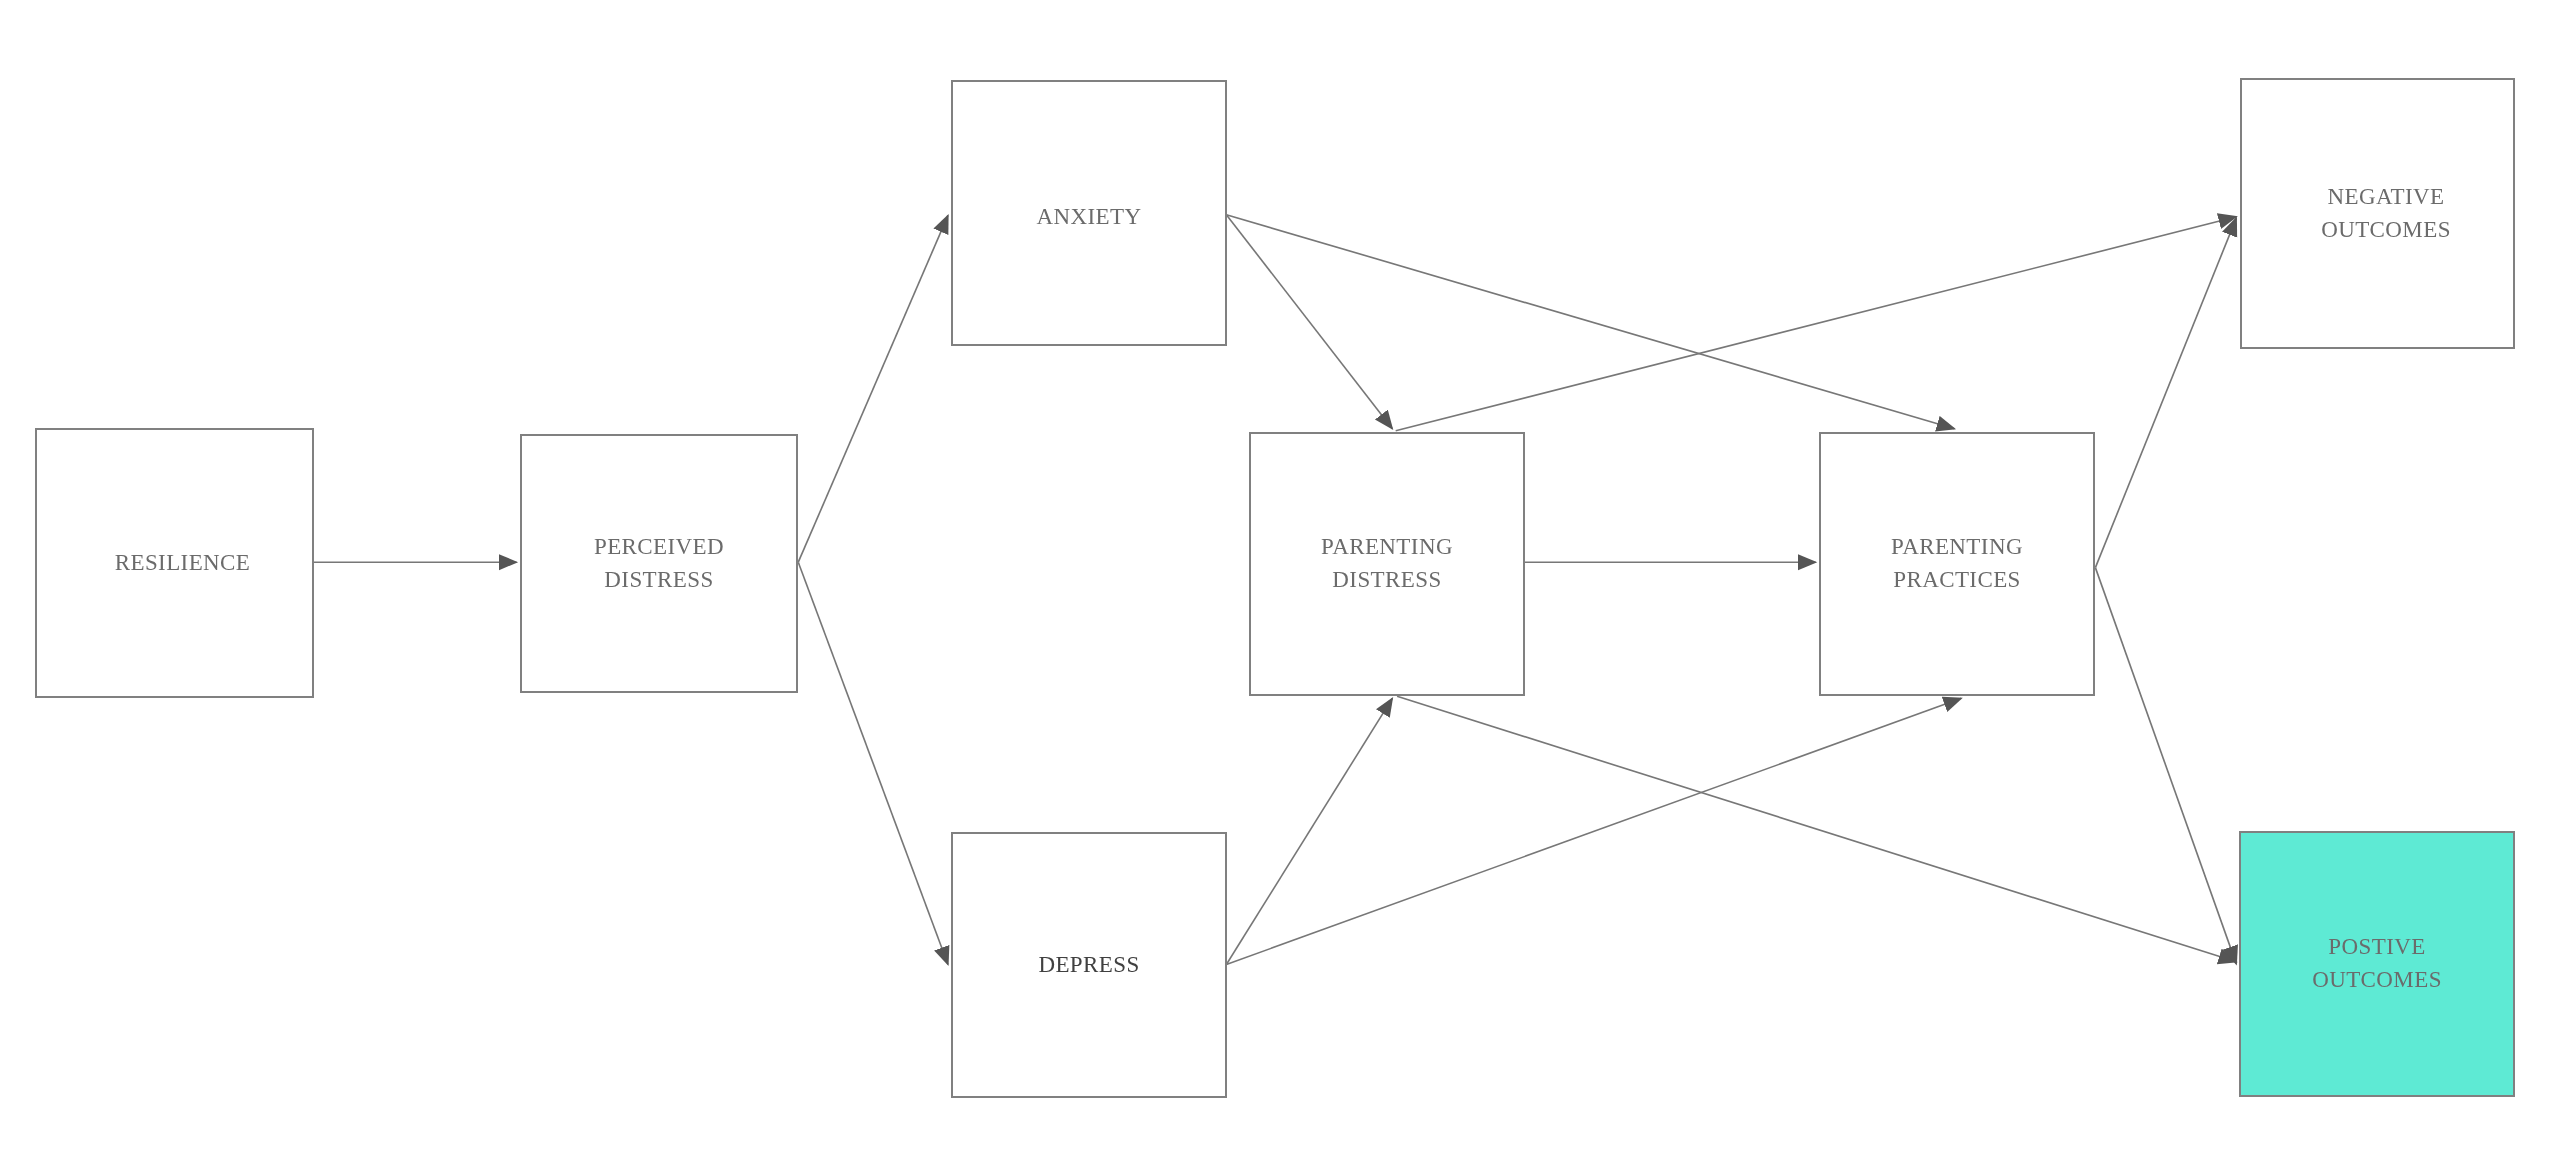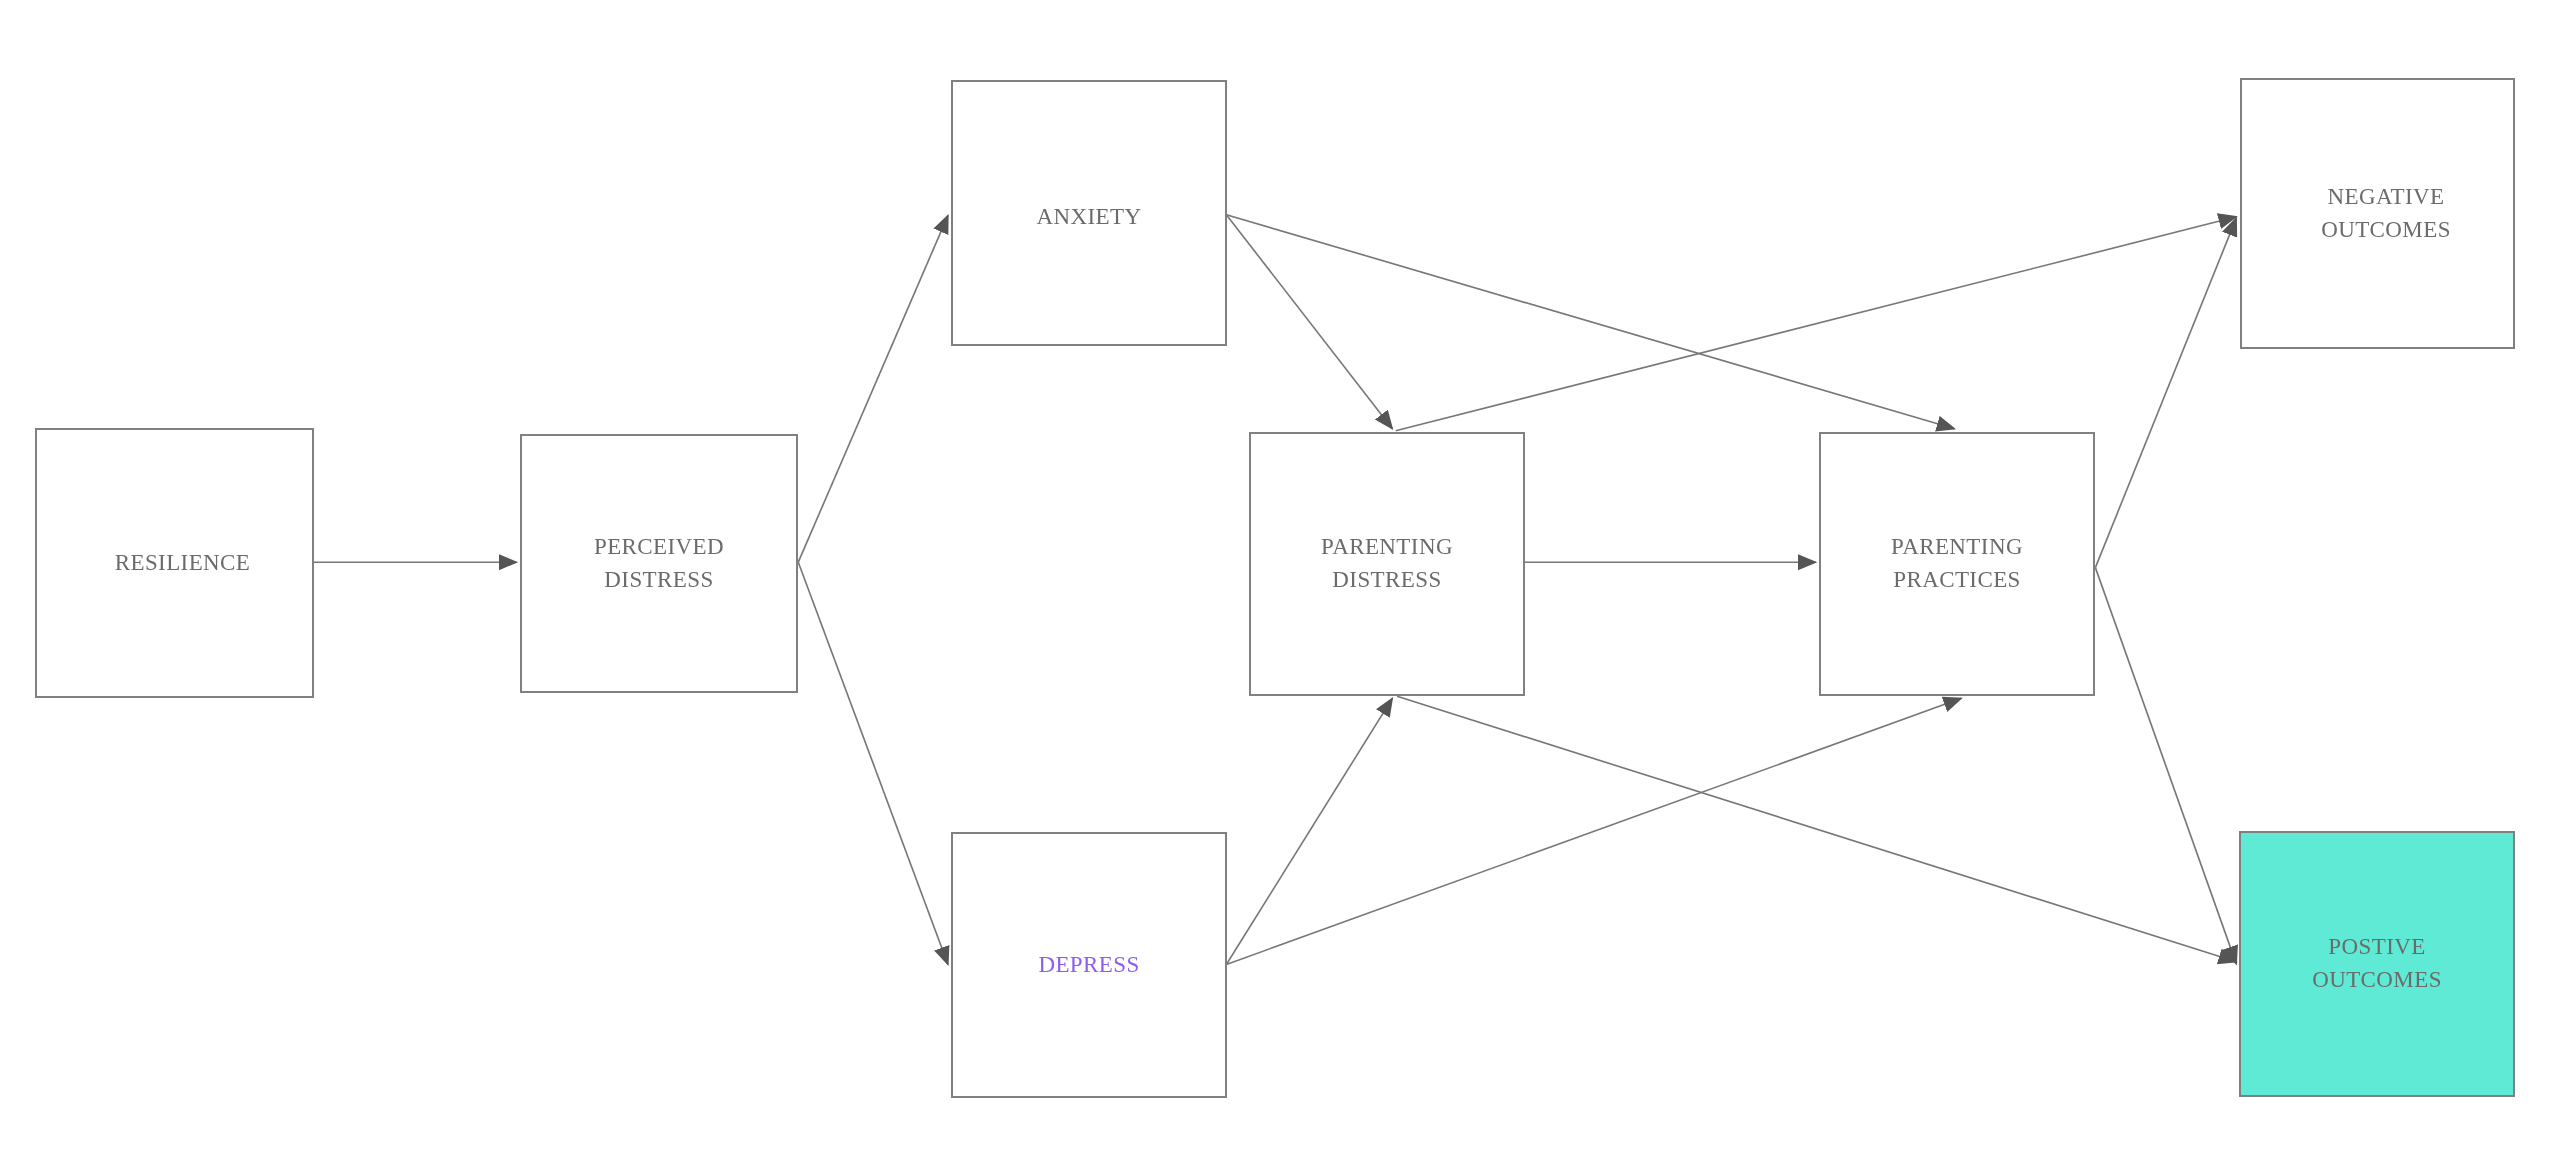--- a/index.html
+++ b/index.html
@@ -47,21 +47,21 @@
         <span class="label" style="color: rgb(107, 107, 107);">RESILIENCE</span>
       </div>
       <div class="node" style="left: 520px; top: 434px; width: 278px; height: 259px; border-color: rgb(128, 128, 128); background: rgb(255, 255, 255);">
         <span class="label" style="color: rgb(107, 107, 107);">PERCEIVED
 DISTRESS</span>
       </div>
       <div class="node" style="left: 951px; top: 80px; width: 276px; height: 266px; border-color: rgb(128, 128, 128); background: rgb(255, 255, 255);">
         <span class="label" style="color: rgb(107, 107, 107); margin-top: 8px;">ANXIETY</span>
       </div>
       <div class="node" style="left: 951px; top: 832px; width: 276px; height: 266px; border-color: rgb(128, 128, 128); background: rgb(255, 255, 255);">
-        <span class="label" style="color: #8b5cf6;">DEPRESS</span>
+        <span class="label" style="color: #404040;">DEPRESS</span>
       </div>
       <div class="node" style="left: 1249px; top: 432px; width: 276px; height: 264px; border-color: rgb(128, 128, 128); background: rgb(255, 255, 255);">
         <span class="label" style="color: rgb(107, 107, 107);">PARENTING
 DISTRESS</span>
       </div>
       <div class="node" style="left: 1819px; top: 432px; width: 276px; height: 264px; border-color: rgb(128, 128, 128); background: rgb(255, 255, 255);">
         <span class="label" style="color: rgb(107, 107, 107);">PARENTING
 PRACTICES</span>
       </div>
       <div class="node" style="left: 2240px; top: 78px; width: 275px; height: 271px; border-color: rgb(128, 128, 128); background: rgb(255, 255, 255);">

